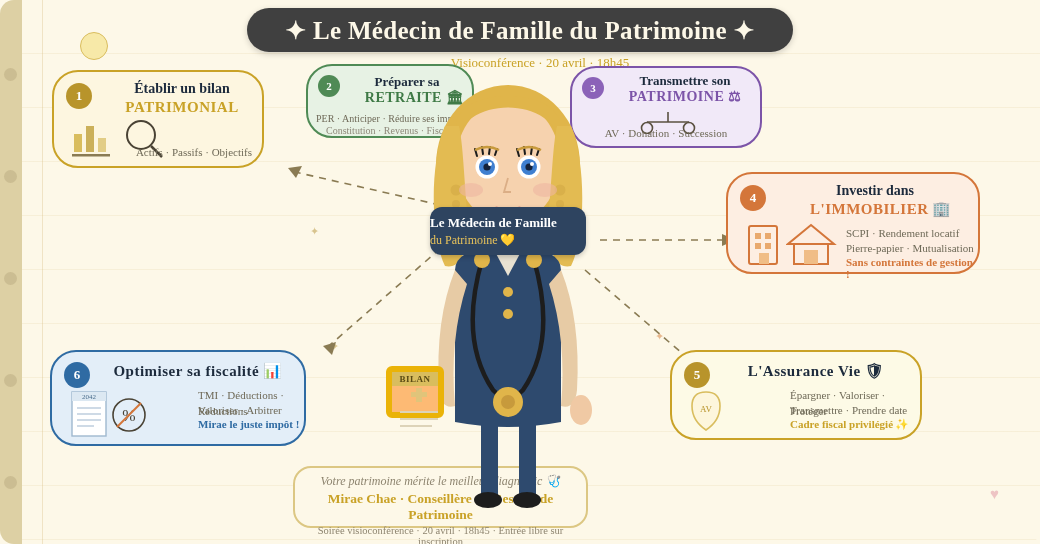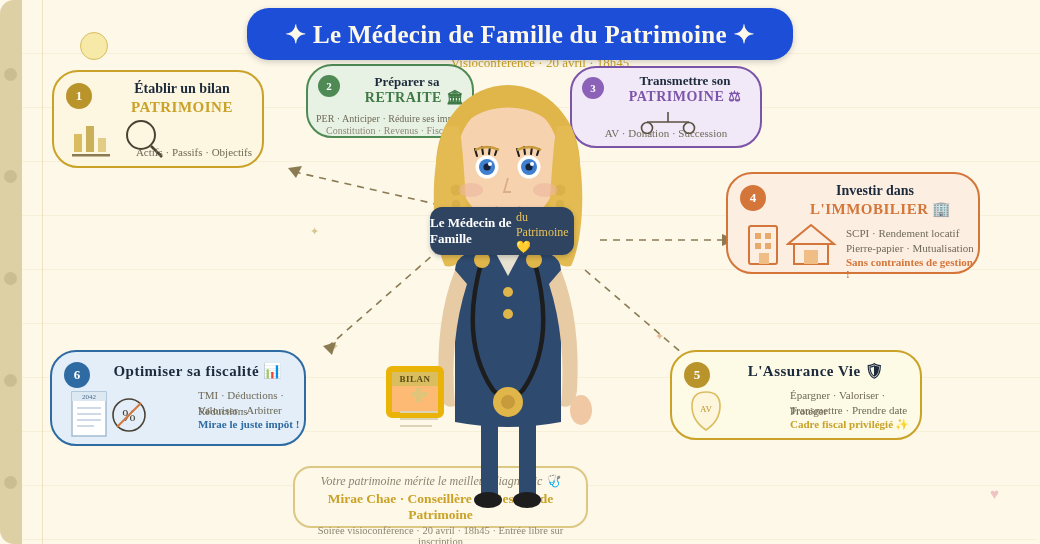--- a/index.html
+++ b/index.html
@@ -38,22 +38,22 @@
     background: rgba(214,190,130,.35);
   }
   .hole {
     position: absolute; left: 4px; width: 13px; height: 13px;
     border-radius: 50%; background: #cbbd92;
   }
 
   
   .title-pill {
     position: absolute; left: 247px; top: 8px;
-    width: 546px; height: 52px;
-    background: #1d4ed8;
+    width: 546px; height: 44px;
+    background: #404040;
     border-radius: 22px;
     display: flex; align-items: center; justify-content: center;
     color: #fdf8e8;
     font-size: 25px; font-weight: bold;
     letter-spacing: .3px;
     box-shadow: 0 2px 6px rgba(0,0,0,.18);
     z-index: 30;
   }
 
   .subtitle-top {
@@ -94,24 +94,24 @@
   .c1 { border-color: #c9a227; background: #fdf6e0; }
   .c2 { border-color: #4f8a55; background: #e7f2e4; }
   .c3 { border-color: #7c54a8; background: #f1e9f8; }
   .c4 { border-color: #d4763a; background: #fdeee2; }
   .c5 { border-color: #c9a227; background: #fdfae6; }
   .c6 { border-color: #2f6ba3; background: #e3eef8; }
 
   
   .center-badge {
     position: absolute; left: 430px; top: 207px;
-    width: 144px; height: 48px;
+    width: 156px; height: 48px;
     background: #2e4460; border-radius: 12px;
-    display: flex; flex-direction: row;
-    align-items: center; justify-content: center;
+    display: flex; flex-direction: column;
+    align-items: flex-start; justify-content: center;
     z-index: 25;
     box-shadow: 0 2px 5px rgba(0,0,0,.2);
   }
   .center-badge .l1 { color: #fff; font-size: 13px; font-weight: bold; }
   .center-badge .l2 { color: #e8c25a; font-size: 12px; margin-top: 2px; }
 
   
   #character { position: absolute; left: 415px; top: 70px; z-index: 20; }
 
   
@@ -168,21 +168,21 @@
       <polygon points="288,168 302,166 296,178"></polygon>
       <polygon points="323,346 336,342 332,355"></polygon>
       <polygon points="736,240 722,234 722,246"></polygon>
       <polygon points="696,364 683,360 688,372"></polygon>
     </g>
   </svg>
 
   <div class="card c1" style="left:52px;top:70px;width:212px;height:98px">
     <div class="badge" style="background:#b8942b">1</div>
     <div class="card-title" style="padding-left:48px">Établir un bilan</div>
-    <div class="card-kw" style="padding-left:48px;color:#c9a227">PATRIMOINE</div>
+    <div class="card-kw" style="padding-left:48px;color:#c9a227">PATRIMONIAL</div>
 
     <svg width="46" height="40" style="position:absolute;left:16px;top:48px">
       <rect x="4" y="14" width="8" height="18" fill="#d9bd5e"></rect>
       <rect x="16" y="6" width="8" height="26" fill="#cbb05a"></rect>
       <rect x="28" y="18" width="8" height="14" fill="#e2cd86"></rect>
       <rect x="2" y="34" width="38" height="2.5" fill="#8a7b53"></rect>
     </svg>
 
     <svg width="46" height="44" style="position:absolute;left:68px;top:46px">
       <circle cx="19" cy="17" r="14" fill="none" stroke="#4a4335" stroke-width="2"></circle>

